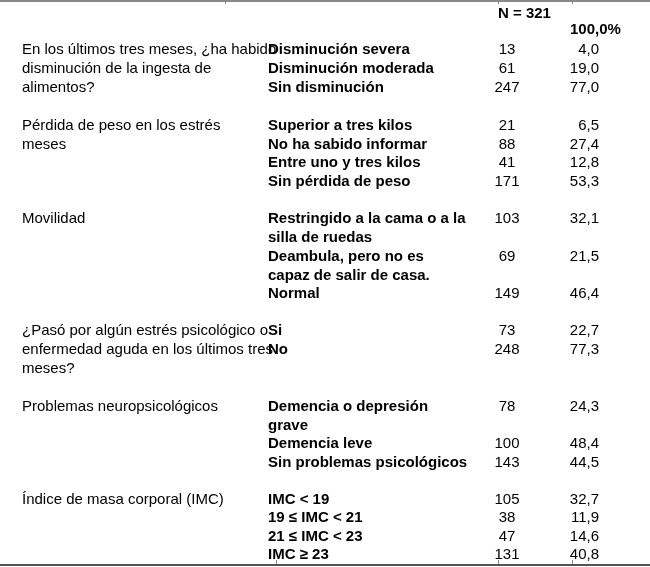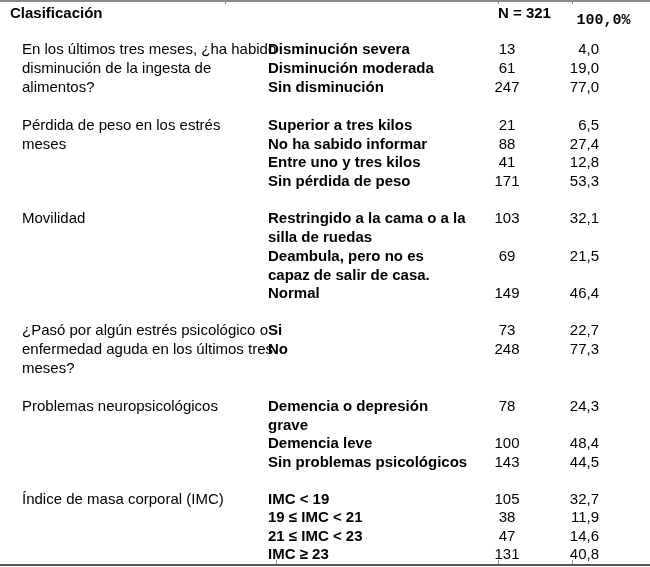--- a/index.html
+++ b/index.html
@@ -70,23 +70,22 @@
       position: absolute;
       left: 498px;
       width: 74px;
       text-align: left;
       top: 0;
     }
     .header .h-pct {
       position: absolute;
       left: 570px;
       width: 67px;
-      text-align: center;
-      top: 8px;
-      font-family: Liberation Mono, monospace;
+      text-align: left;
+      top: 16px;
     }
     .group {
       position: absolute;
       left: 0;
       width: 650px;
     }
     .group .question {
       position: absolute;
       left: 10px;
       top: 0;
@@ -122,21 +121,20 @@
 </head>
 <body>
 
 <div class="table-wrap">
   <div class="top-rule"></div>
   <div class="tick" style="left:225px"></div>
   <div class="tick" style="left:498px"></div>
   <div class="tick" style="left:572px"></div>
 
   <div class="header">
-    <span class="h-class">Clasificación</span>
     <span class="h-n">N = 321</span>
     <span class="h-pct">100,0%</span>
   </div>
 
   <div class="group" style="top:40px">
     <div class="question">En los últimos tres meses, ¿ha habido disminución de la ingesta de alimentos?</div>
     <div class="row" style="top:0px">
       <span class="opt">Disminución severa</span>
       <span class="n">13</span>
       <span class="pct">4,0</span>

